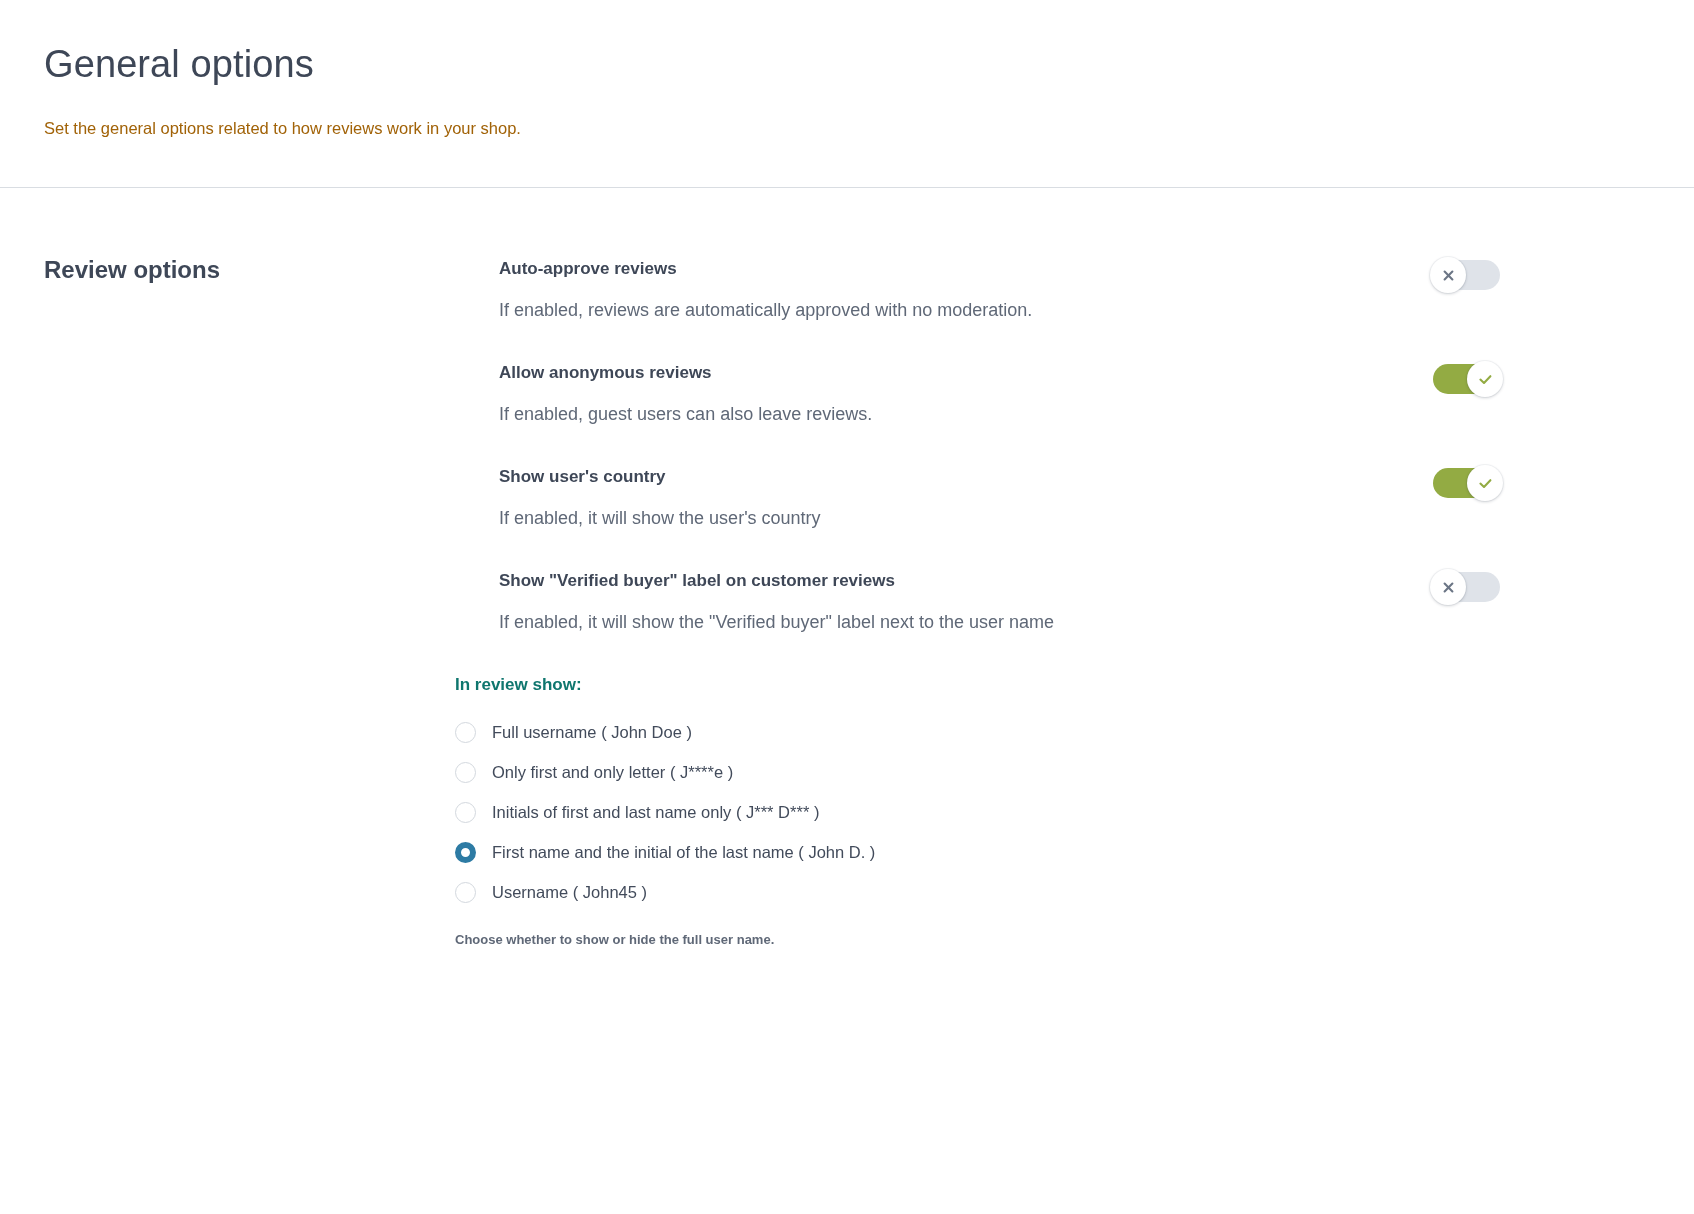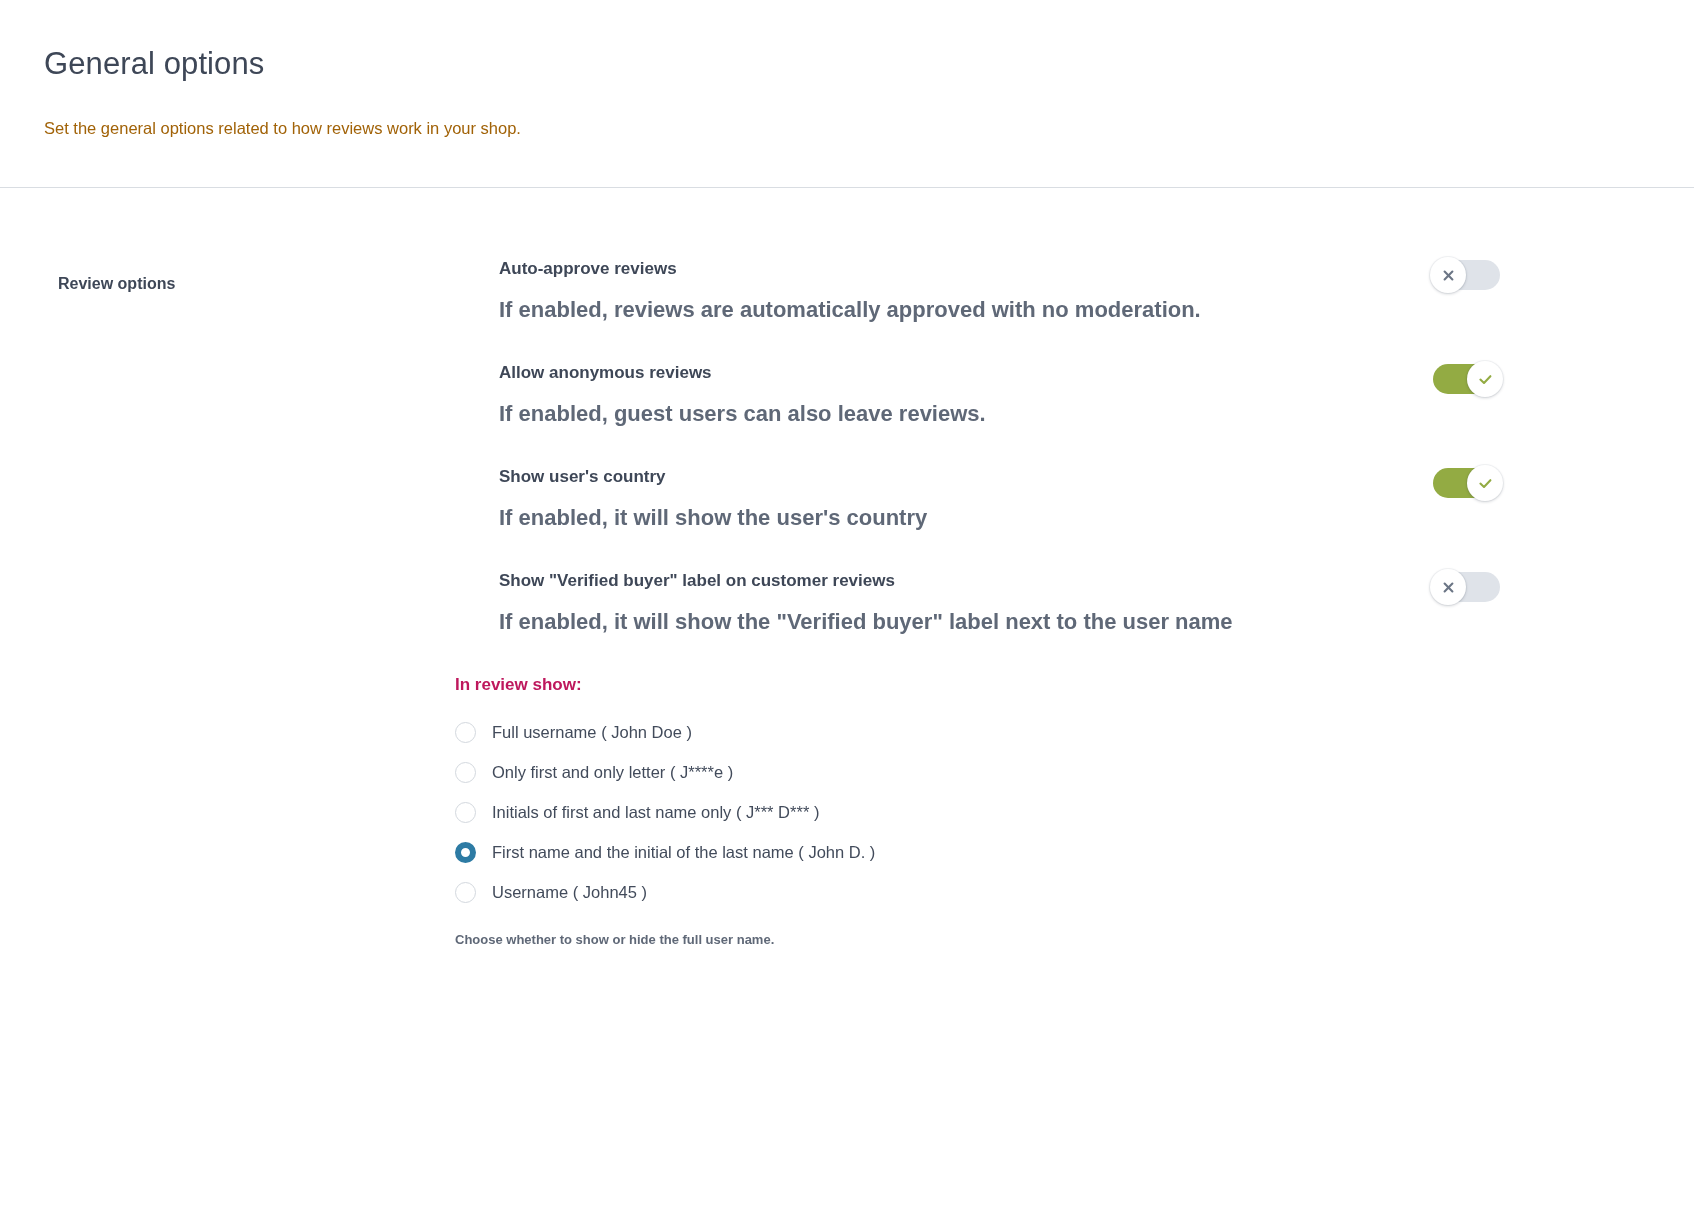--- a/index.html
+++ b/index.html
@@ -13,21 +13,21 @@
     font-family: "Liberation Sans", sans-serif;
     color: #3f4858;
     overflow: hidden;
   }
 
   
   .page-header {
     padding: 44px 0 0 44px;
   }
   .page-title {
-    font-size: 31px;
+    font-size: 38px;
     font-weight: 400;
     color: #3e4757;
     letter-spacing: 0.1px;
     margin: 0;
     line-height: 40px;
   }
   .page-subtitle {
     font-size: 16.5px;
     font-weight: 400;
     color: #a16207;
@@ -46,25 +46,25 @@
     display: flex;
     padding-top: 70px;
   }
   .section-label-col {
     width: 455px;
     flex: 0 0 455px;
     padding-left: 44px;
     box-sizing: border-box;
   }
   .section-label {
-    font-size: 16px;
+    font-size: 24px;
     font-weight: 700;
     color: #3e4757;
     line-height: 24px;
-    margin: 14px;
+    margin: 0;
   }
   .section-fields-col {
     flex: 1 1 auto;
     padding-right: 194px;
     box-sizing: border-box;
   }
 
   
   .option-row {
     display: flex;
@@ -78,22 +78,22 @@
     margin-left: 44px;
   }
   .option-title {
     font-size: 17px;
     font-weight: 700;
     color: #3e4757;
     line-height: 22px;
     margin: 0;
   }
   .option-desc {
-    font-size: 22px;
-    font-weight: 700;
+    font-size: 18px;
+    font-weight: 400;
     color: #5f6877;
     line-height: 22px;
     margin: 19px 0 0 0;
   }
 
   
   .toggle {
     flex: 0 0 auto;
     position: relative;
     width: 67px;
@@ -123,21 +123,21 @@
 
   .toggle .knob svg { display: block; }
 
   
   .radio-group {
     margin-top: 3px;
   }
   .radio-group-title {
     font-size: 17px;
     font-weight: 700;
-    color: #be185d;
+    color: #0f766e;
     line-height: 22px;
     margin: 0 0 16px 0;
   }
   .radio-item {
     display: flex;
     align-items: center;
     height: 40px;
     cursor: pointer;
   }
   .radio-mark {

